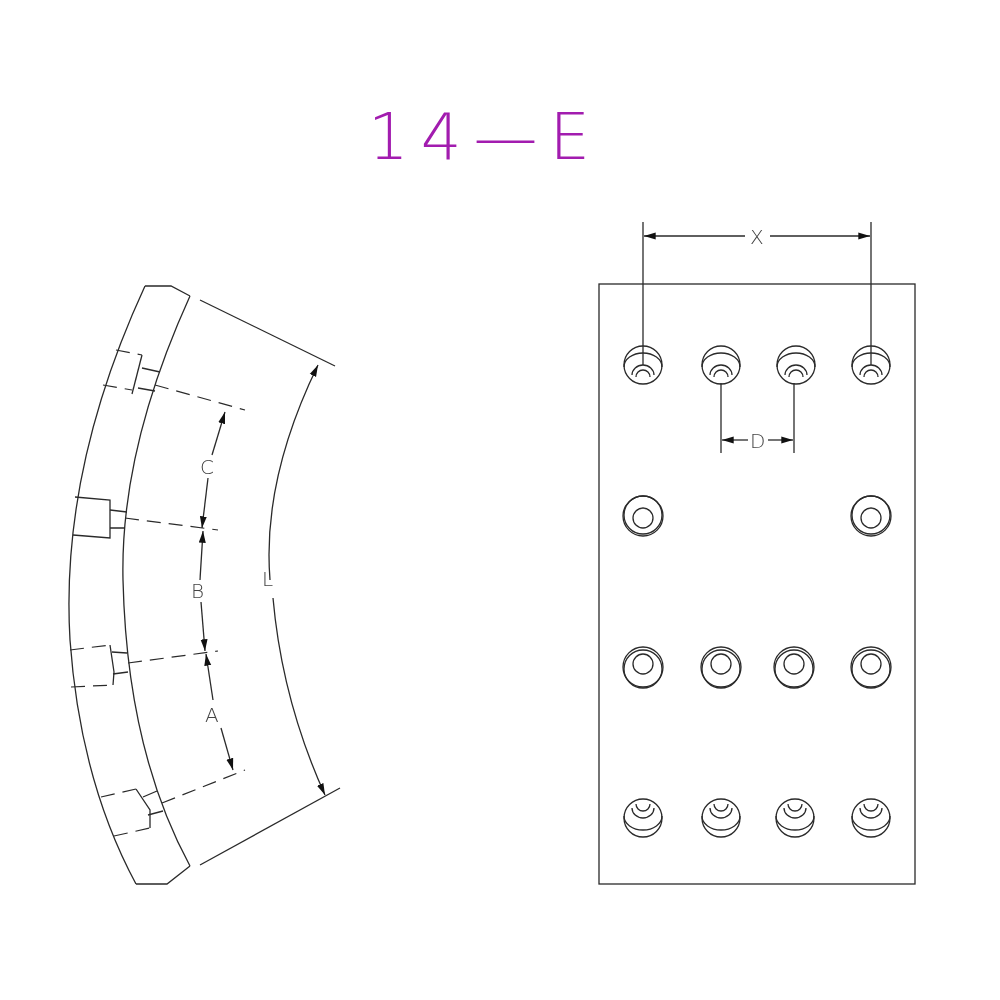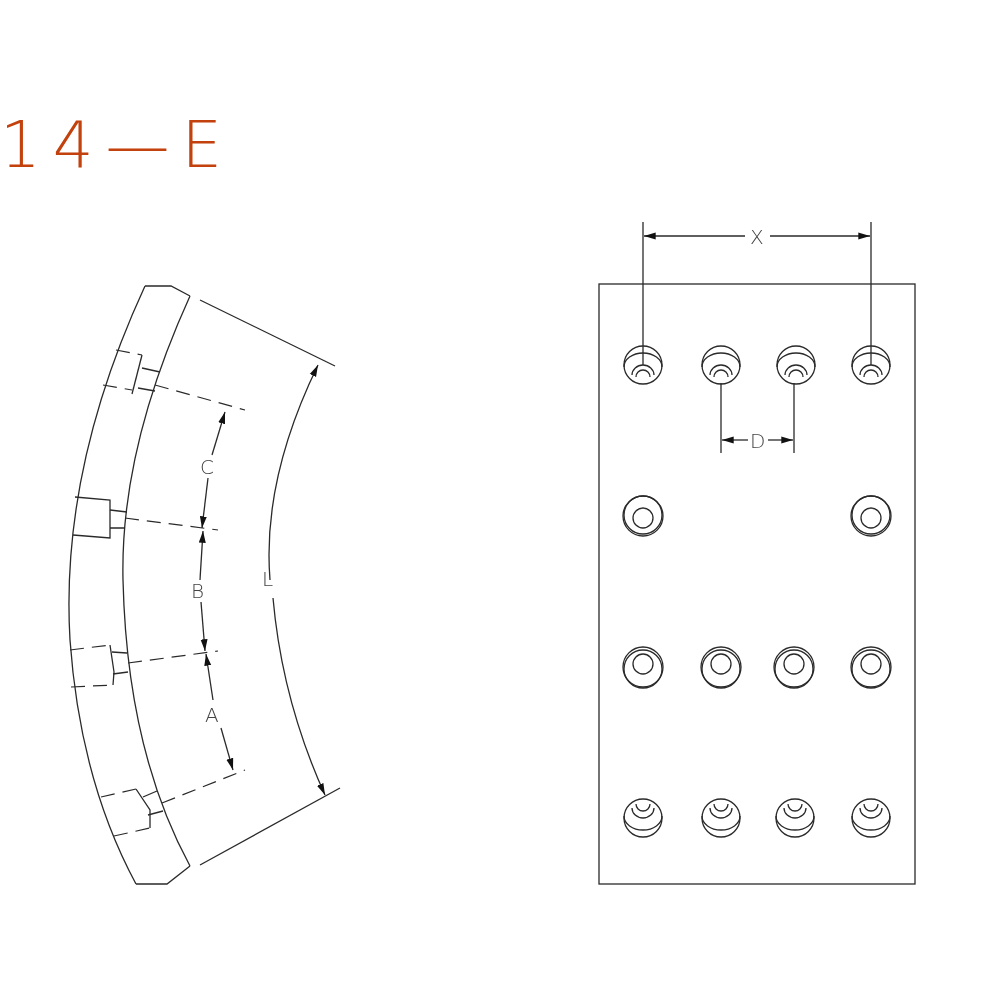--- a/index.html
+++ b/index.html
@@ -1,17 +1,17 @@
 <!DOCTYPE html>
 <html><head>
 <meta charset="utf-8">
 <style>
   html, body { margin:0; padding:0; background:#ffffff; }
   body { width:1000px; height:1000px; position:relative; overflow:hidden; font-family:"Liberation Sans", sans-serif; }
-  #title { position:absolute; left:0; top:108px; width:970px; text-align:left; font-family:"DejaVu Sans", sans-serif; font-weight:200; font-size:64px; color:#c2410c; letter-spacing:12px; }
+  #title { position:absolute; left:0; top:100px; width:970px; text-align:center; font-family:"DejaVu Sans", sans-serif; font-weight:200; font-size:64px; color:#a21caf; letter-spacing:12px; }
   svg { position:absolute; left:0; top:0; }
   .ln { stroke:#2a2a2a; stroke-width:1.3; fill:none; }
   .dash { stroke:#2a2a2a; stroke-width:1.2; fill:none; stroke-dasharray:14 8; }
   .lbl { font-family:"DejaVu Sans", sans-serif; font-size:20px; fill:#444; font-weight:300; }
   .arrow { fill:#111; }
 </style>
 </head>
 <body>
 
 <div id="title">14—E</div>

